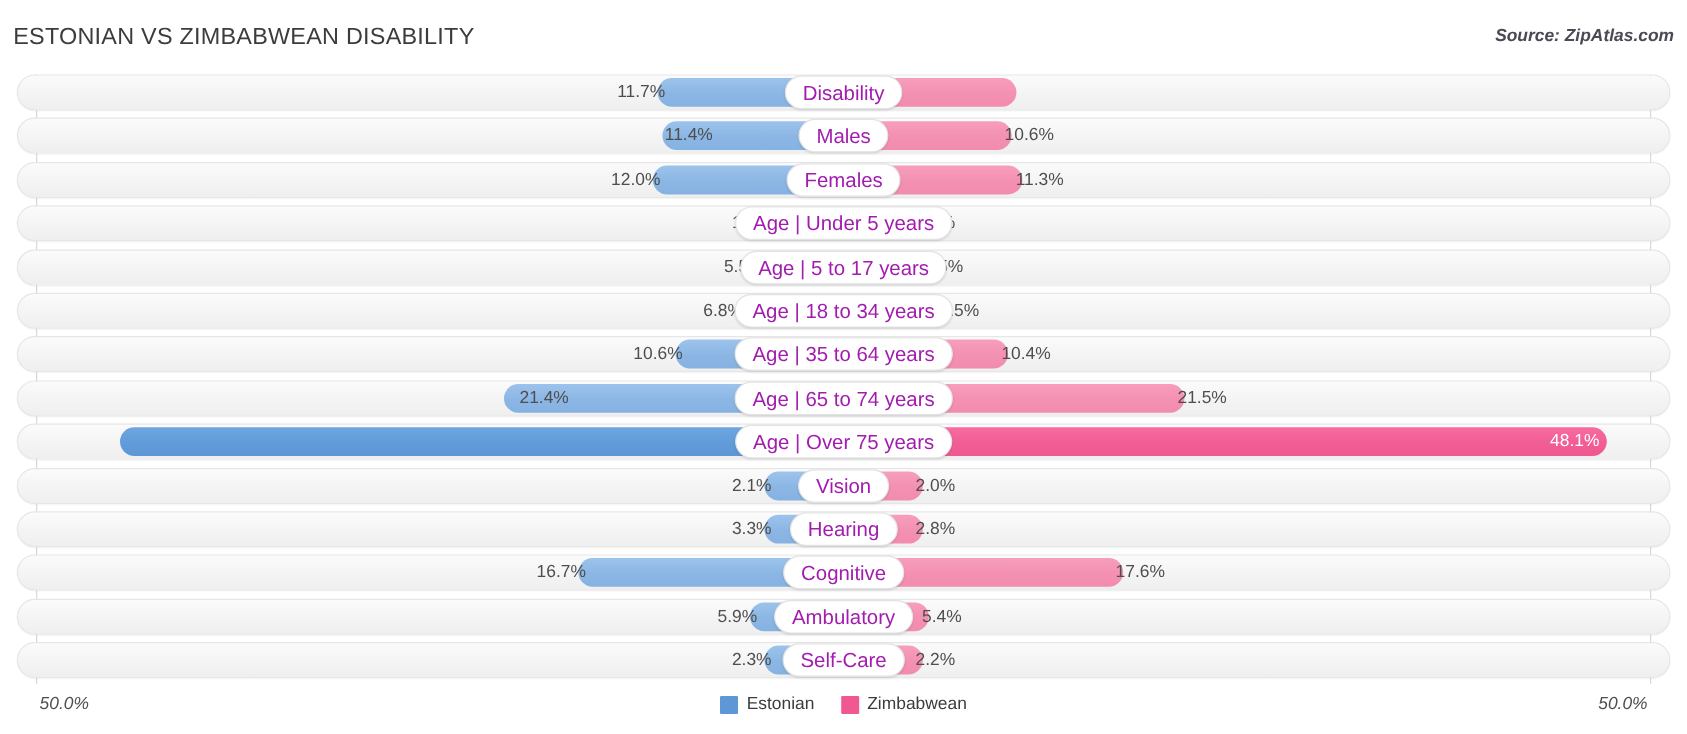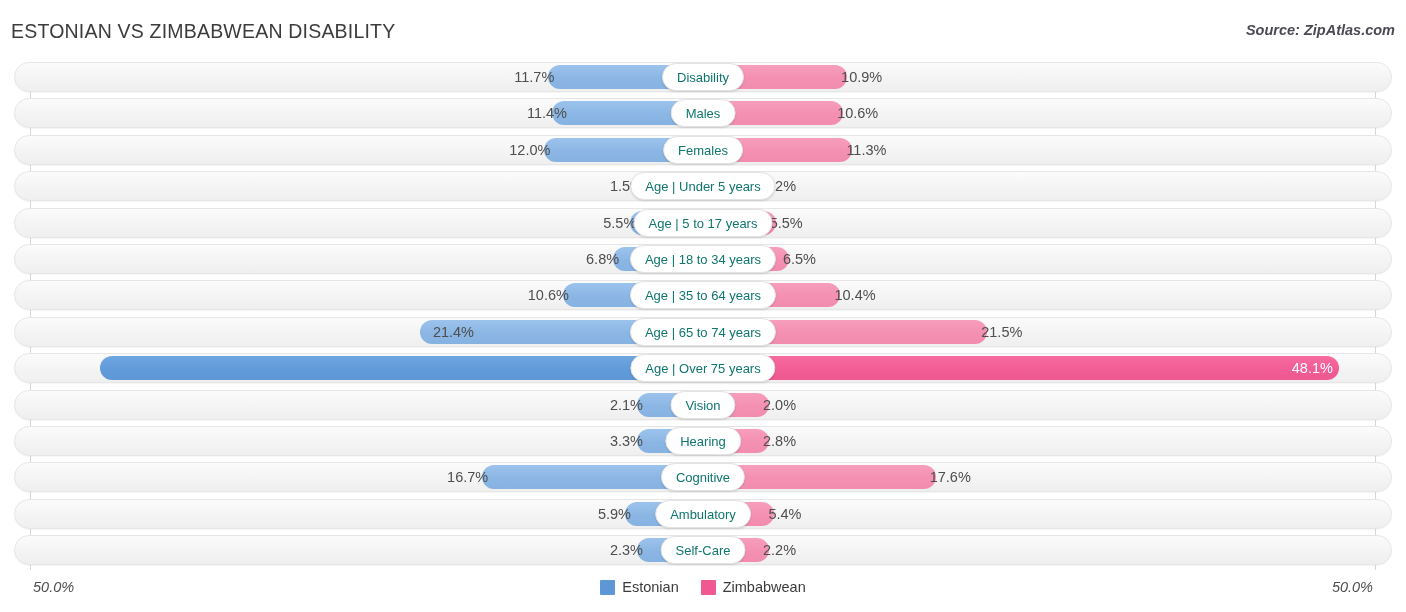--- a/index.html
+++ b/index.html
@@ -138,22 +138,22 @@
     position: absolute;
     top: 1px;
     height: 28px;
     line-height: 28px;
     transform: translateX(-50%);
     left: 50%;
     background: #ffffff;
     border: 1px solid #e3e3e3;
     border-radius: 14px;
     padding: 0 14px;
-    font-size: 13px;
-    color: #0f766e;
+    font-size: 17px;
+    color: #a21caf;
     white-space: nowrap;
     box-shadow: 0 1px 2px rgba(0,0,0,0.13);
     box-sizing: border-box;
   }
 
   
   .footer {
     position: absolute;
     left: 0;
     top: 572px;
@@ -206,28 +206,27 @@
 
 <div class="plot">
   <div class="gridline left"></div>
   <div class="gridline right"></div>
   <div class="rows" id="rows">
       <div class="row">
         <div class="track"></div>
         <div class="bar left cap" style="width: 154.674px;"></div>
         <div class="bar right cap" style="width: 144.098px;"></div>
         <div class="val left" style="right: 851.674px; width: 120px;">11.7%</div>
-        <div class="val right" style="left: 841.098px; width: 120px;">10.9%</div>
         <div class="pill">Disability</div>
       </div>
       <div class="row">
         <div class="track"></div>
         <div class="bar left cap" style="width: 150.708px;"></div>
         <div class="bar right cap" style="width: 140.132px;"></div>
-        <div class="val left" style="right: 839px; width: 120px;">11.4%</div>
+        <div class="val left" style="right: 812px; width: 120px;">11.4%</div>
         <div class="val right" style="left: 837.132px; width: 120px;">10.6%</div>
         <div class="pill">Males</div>
       </div>
       <div class="row">
         <div class="track"></div>
         <div class="bar left cap" style="width: 158.64px;"></div>
         <div class="bar right cap" style="width: 149.386px;"></div>
         <div class="val left" style="right: 855.64px; width: 120px;">12.0%</div>
         <div class="val right" style="left: 846.386px; width: 120px;">11.3%</div>
         <div class="pill">Females</div>

